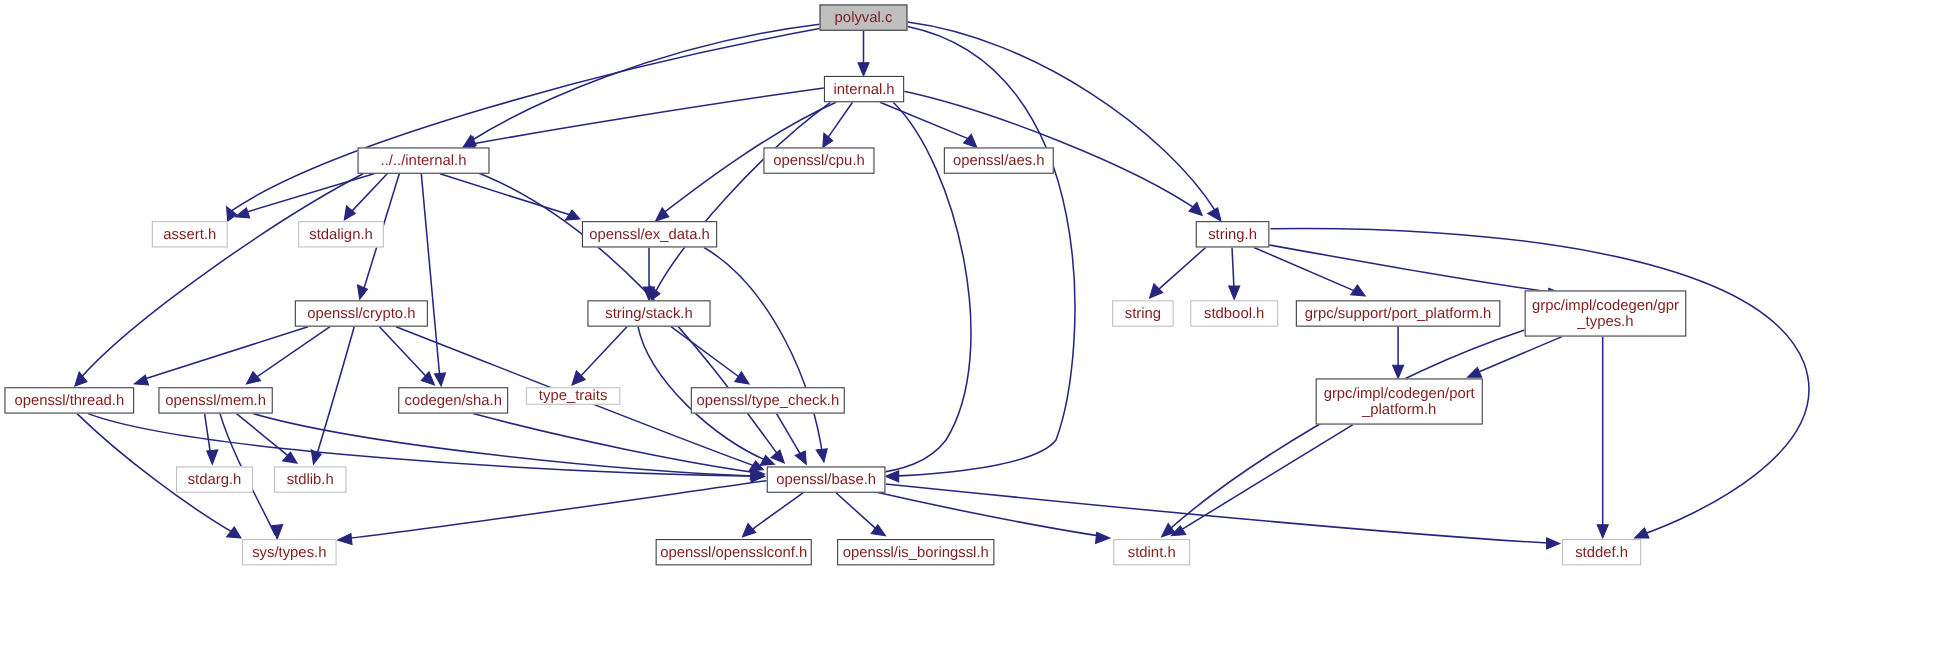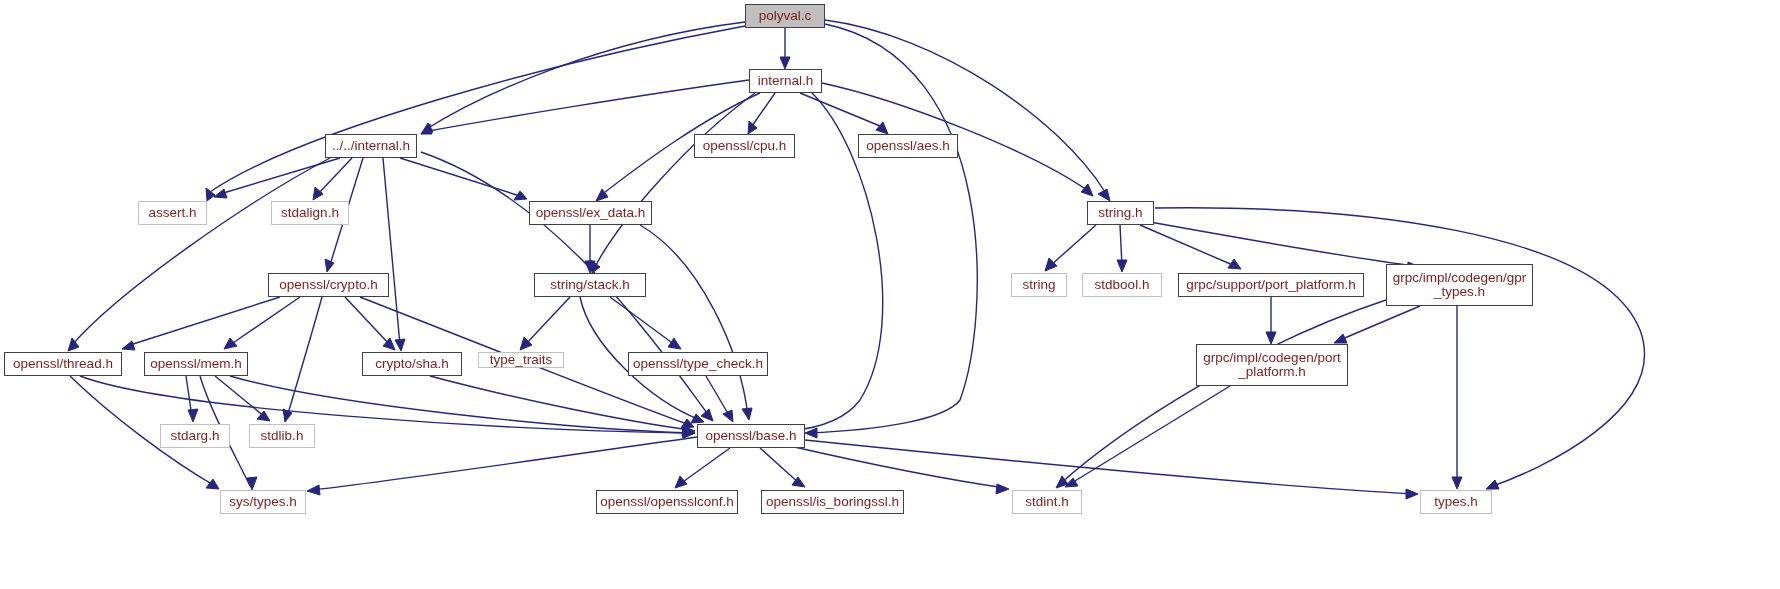--- a/index.html
+++ b/index.html
@@ -118,43 +118,43 @@
       <path d="M790,446 C860,462 950,480 1005,488" fill="none" stroke="#26267f" stroke-width="1.4"></path>
       <path d="M1009,489 L997,484 L996,494 Z" fill="#26267f" stroke="#26267f" stroke-width="1"></path>
       <path d="M805,440 C1000,460 1250,485 1414,494" fill="none" stroke="#26267f" stroke-width="1.4"></path>
       <path d="M1418,494 L1406,489 L1406,499 Z" fill="#26267f" stroke="#26267f" stroke-width="1"></path>
       <path d="M697,437 C570,455 400,480 312,490" fill="none" stroke="#26267f" stroke-width="1.4"></path>
       <path d="M307,491 L319,485 L320,495 Z" fill="#26267f" stroke="#26267f" stroke-width="1"></path>
     </svg>
   <div id="nodes-layer">
       <div class="node current" style="left: 745px; top: 4px; width: 80px; height: 24px;">polyval.c</div>
       <div class="node solid" style="left: 749px; top: 69px; width: 73px; height: 24px;">internal.h</div>
-      <div class="node solid" style="left: 325px; top: 134px; width: 92px; height: 24px;">../../internal.h</div>
+      <div class="node solid" style="left: 325px; top: 134px; width: 120px; height: 24px;">../../internal.h</div>
       <div class="node solid" style="left: 694px; top: 134px; width: 101px; height: 24px;">openssl/cpu.h</div>
       <div class="node solid" style="left: 858px; top: 134px; width: 100px; height: 24px;">openssl/aes.h</div>
       <div class="node faint" style="left: 138px; top: 201px; width: 69px; height: 24px;">assert.h</div>
       <div class="node faint" style="left: 271px; top: 201px; width: 78px; height: 24px;">stdalign.h</div>
       <div class="node solid" style="left: 529px; top: 201px; width: 123px; height: 24px;">openssl/ex_data.h</div>
       <div class="node solid" style="left: 1087px; top: 201px; width: 67px; height: 24px;">string.h</div>
       <div class="node solid" style="left: 268px; top: 273px; width: 121px; height: 24px;">openssl/crypto.h</div>
       <div class="node solid" style="left: 534px; top: 273px; width: 112px; height: 24px;">string/stack.h</div>
       <div class="node faint" style="left: 1011px; top: 273px; width: 56px; height: 24px;">string</div>
       <div class="node faint" style="left: 1082px; top: 273px; width: 80px; height: 24px;">stdbool.h</div>
       <div class="node solid" style="left: 1178px; top: 273px; width: 186px; height: 24px;">grpc/support/port_platform.h</div>
       <div class="node solid" style="left: 1386px; top: 264px; width: 147px; height: 42px;">grpc/impl/codegen/gpr
 _types.h</div>
       <div class="node solid" style="left: 4px; top: 352px; width: 118px; height: 24px;">openssl/thread.h</div>
       <div class="node solid" style="left: 144px; top: 352px; width: 104px; height: 24px;">openssl/mem.h</div>
-      <div class="node solid" style="left: 362px; top: 352px; width: 100px; height: 24px;">crypto/sha.h</div>
+      <div class="node solid" style="left: 362px; top: 352px; width: 100px; height: 24px;">codegen/sha.h</div>
       <div class="node faint" style="left: 478px; top: 352px; width: 86px; height: 16px;">type_traits</div>
       <div class="node solid" style="left: 628px; top: 352px; width: 140px; height: 24px;">openssl/type_check.h</div>
       <div class="node solid" style="left: 1196px; top: 344px; width: 152px; height: 42px;">grpc/impl/codegen/port
 _platform.h</div>
       <div class="node faint" style="left: 160px; top: 424px; width: 70px; height: 24px;">stdarg.h</div>
       <div class="node faint" style="left: 249px; top: 424px; width: 66px; height: 24px;">stdlib.h</div>
       <div class="node solid" style="left: 697px; top: 424px; width: 108px; height: 24px;">openssl/base.h</div>
       <div class="node faint" style="left: 220px; top: 490px; width: 86px; height: 24px;">sys/types.h</div>
       <div class="node solid" style="left: 596px; top: 490px; width: 142px; height: 24px;">openssl/opensslconf.h</div>
       <div class="node solid" style="left: 761px; top: 490px; width: 143px; height: 24px;">openssl/is_boringssl.h</div>
       <div class="node faint" style="left: 1012px; top: 490px; width: 70px; height: 24px;">stdint.h</div>
-      <div class="node faint" style="left: 1420px; top: 490px; width: 72px; height: 24px;">types.h</div>
+      <div class="node faint" style="left: 1420px; top: 490px; width: 72px; height: 24px;">stddef.h</div>
     </div>
 </div>
 
 </body></html>

